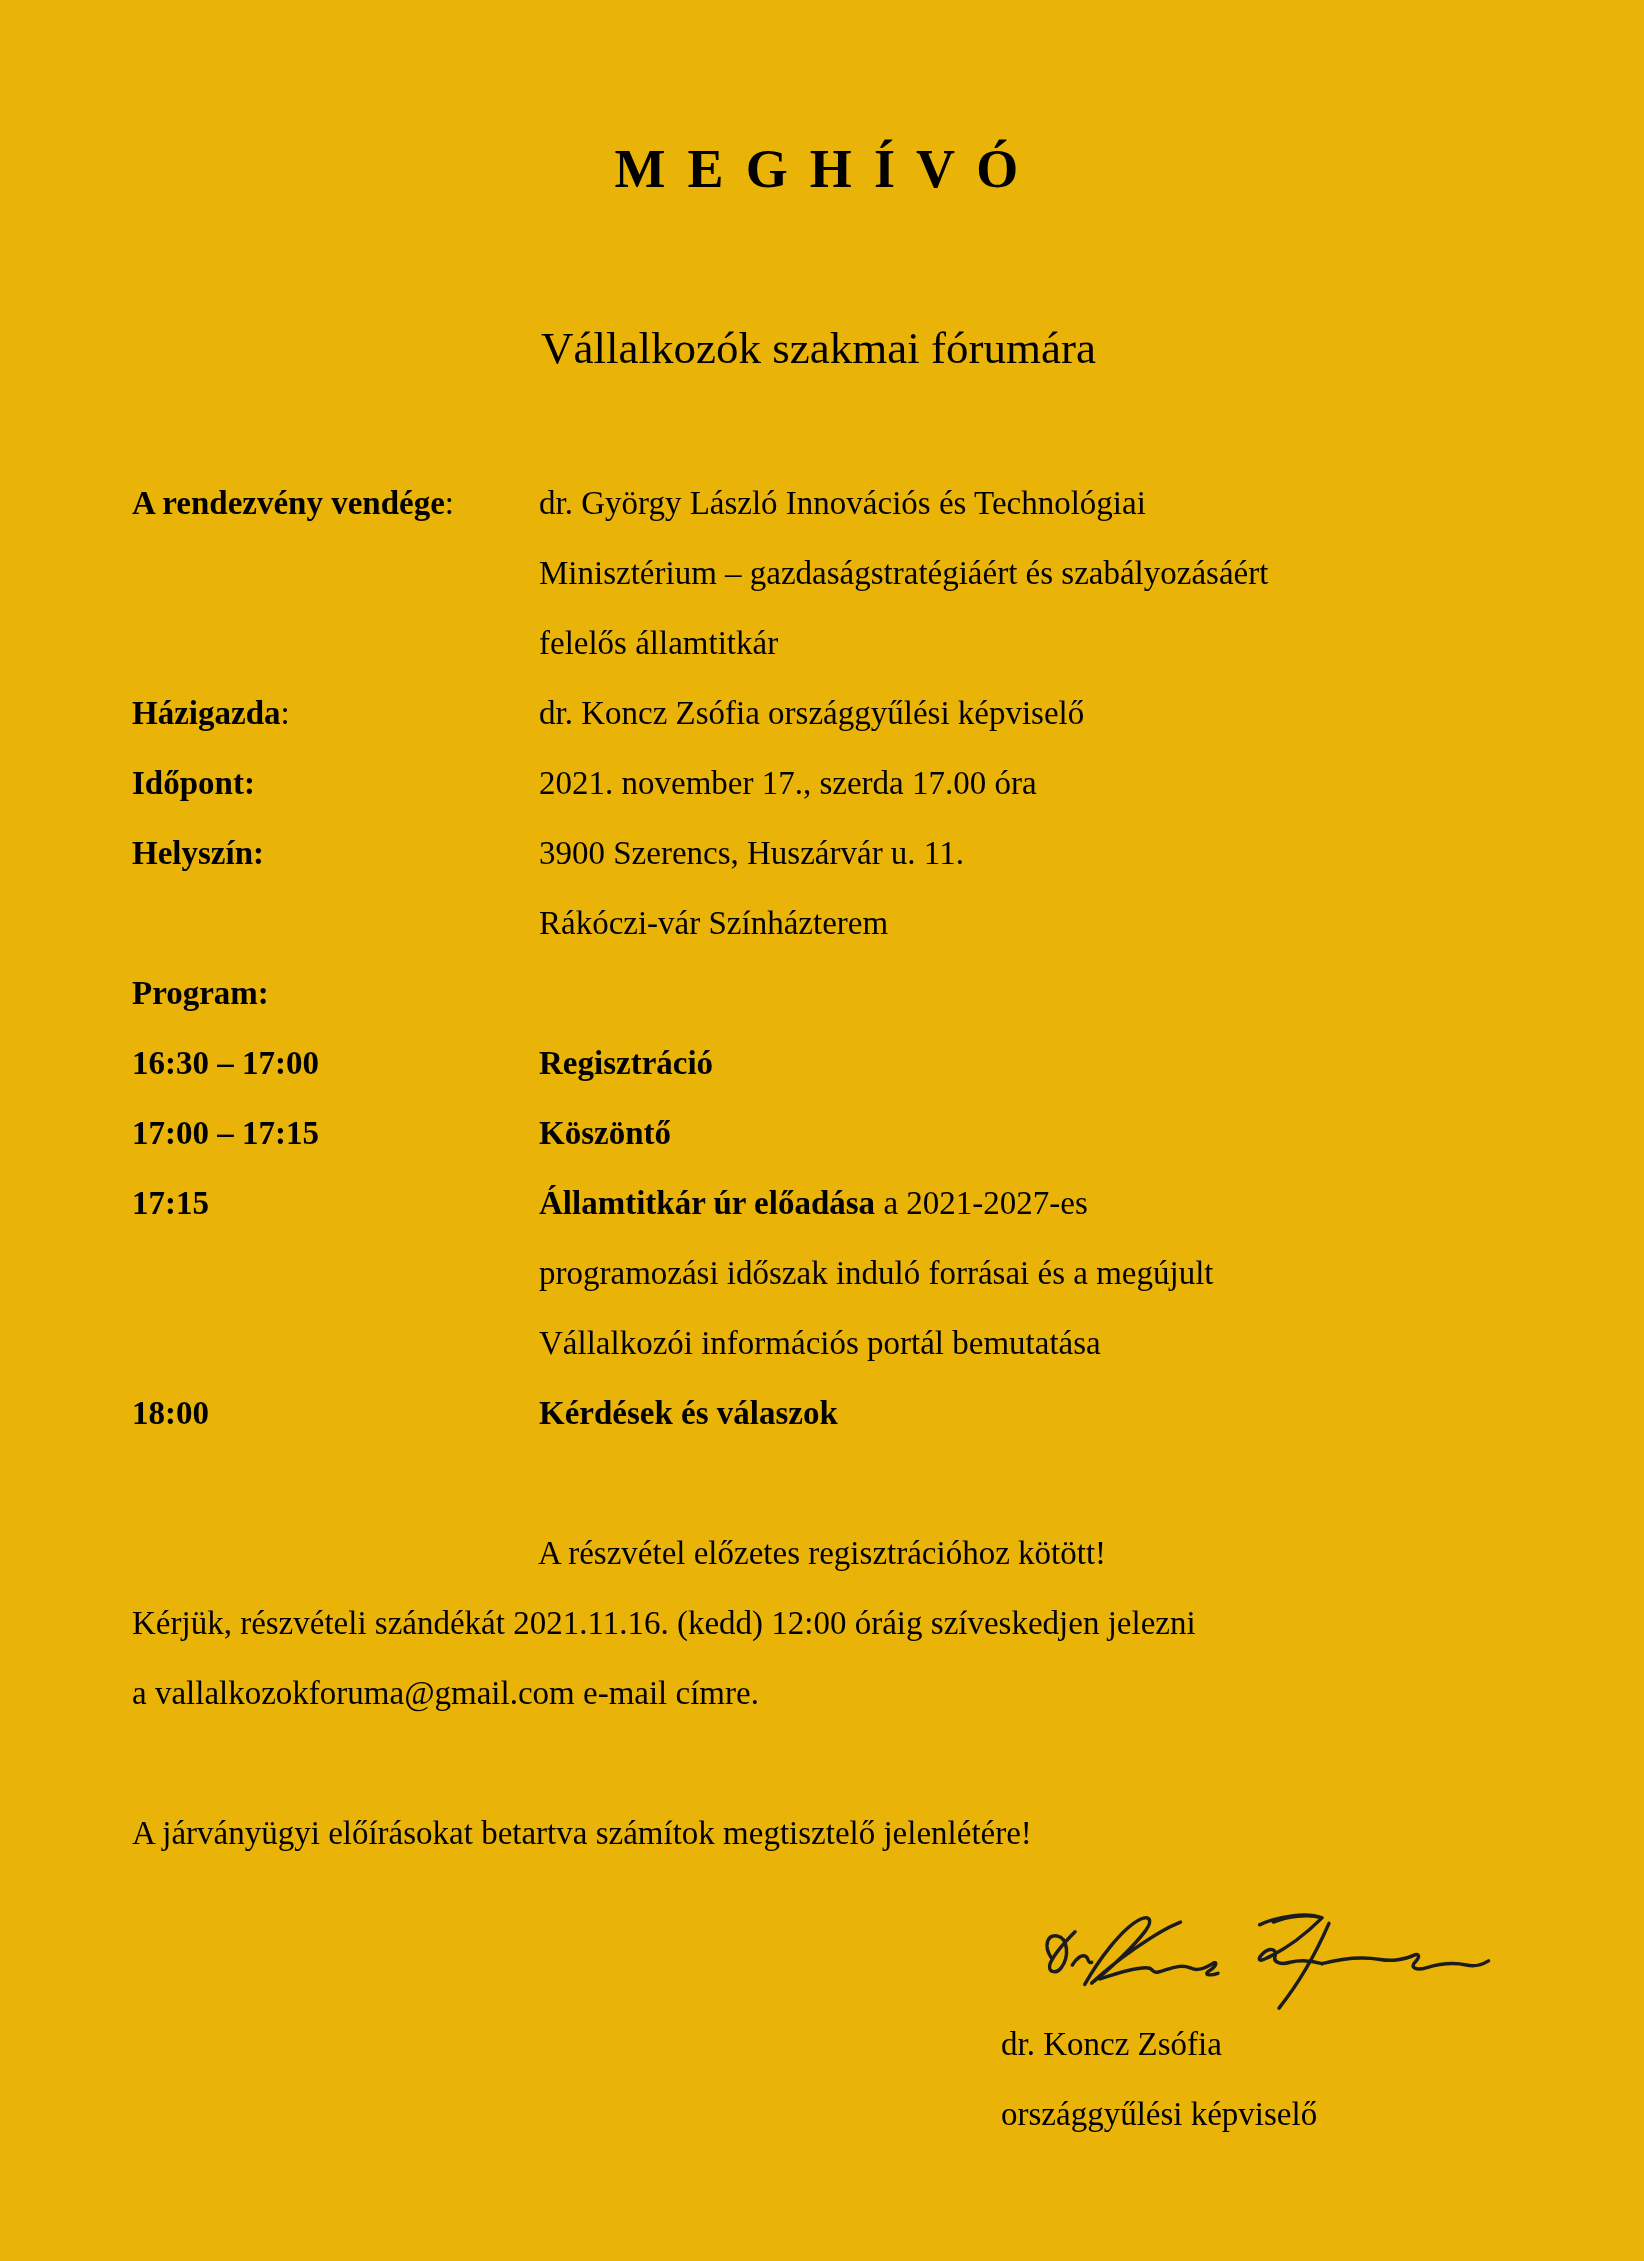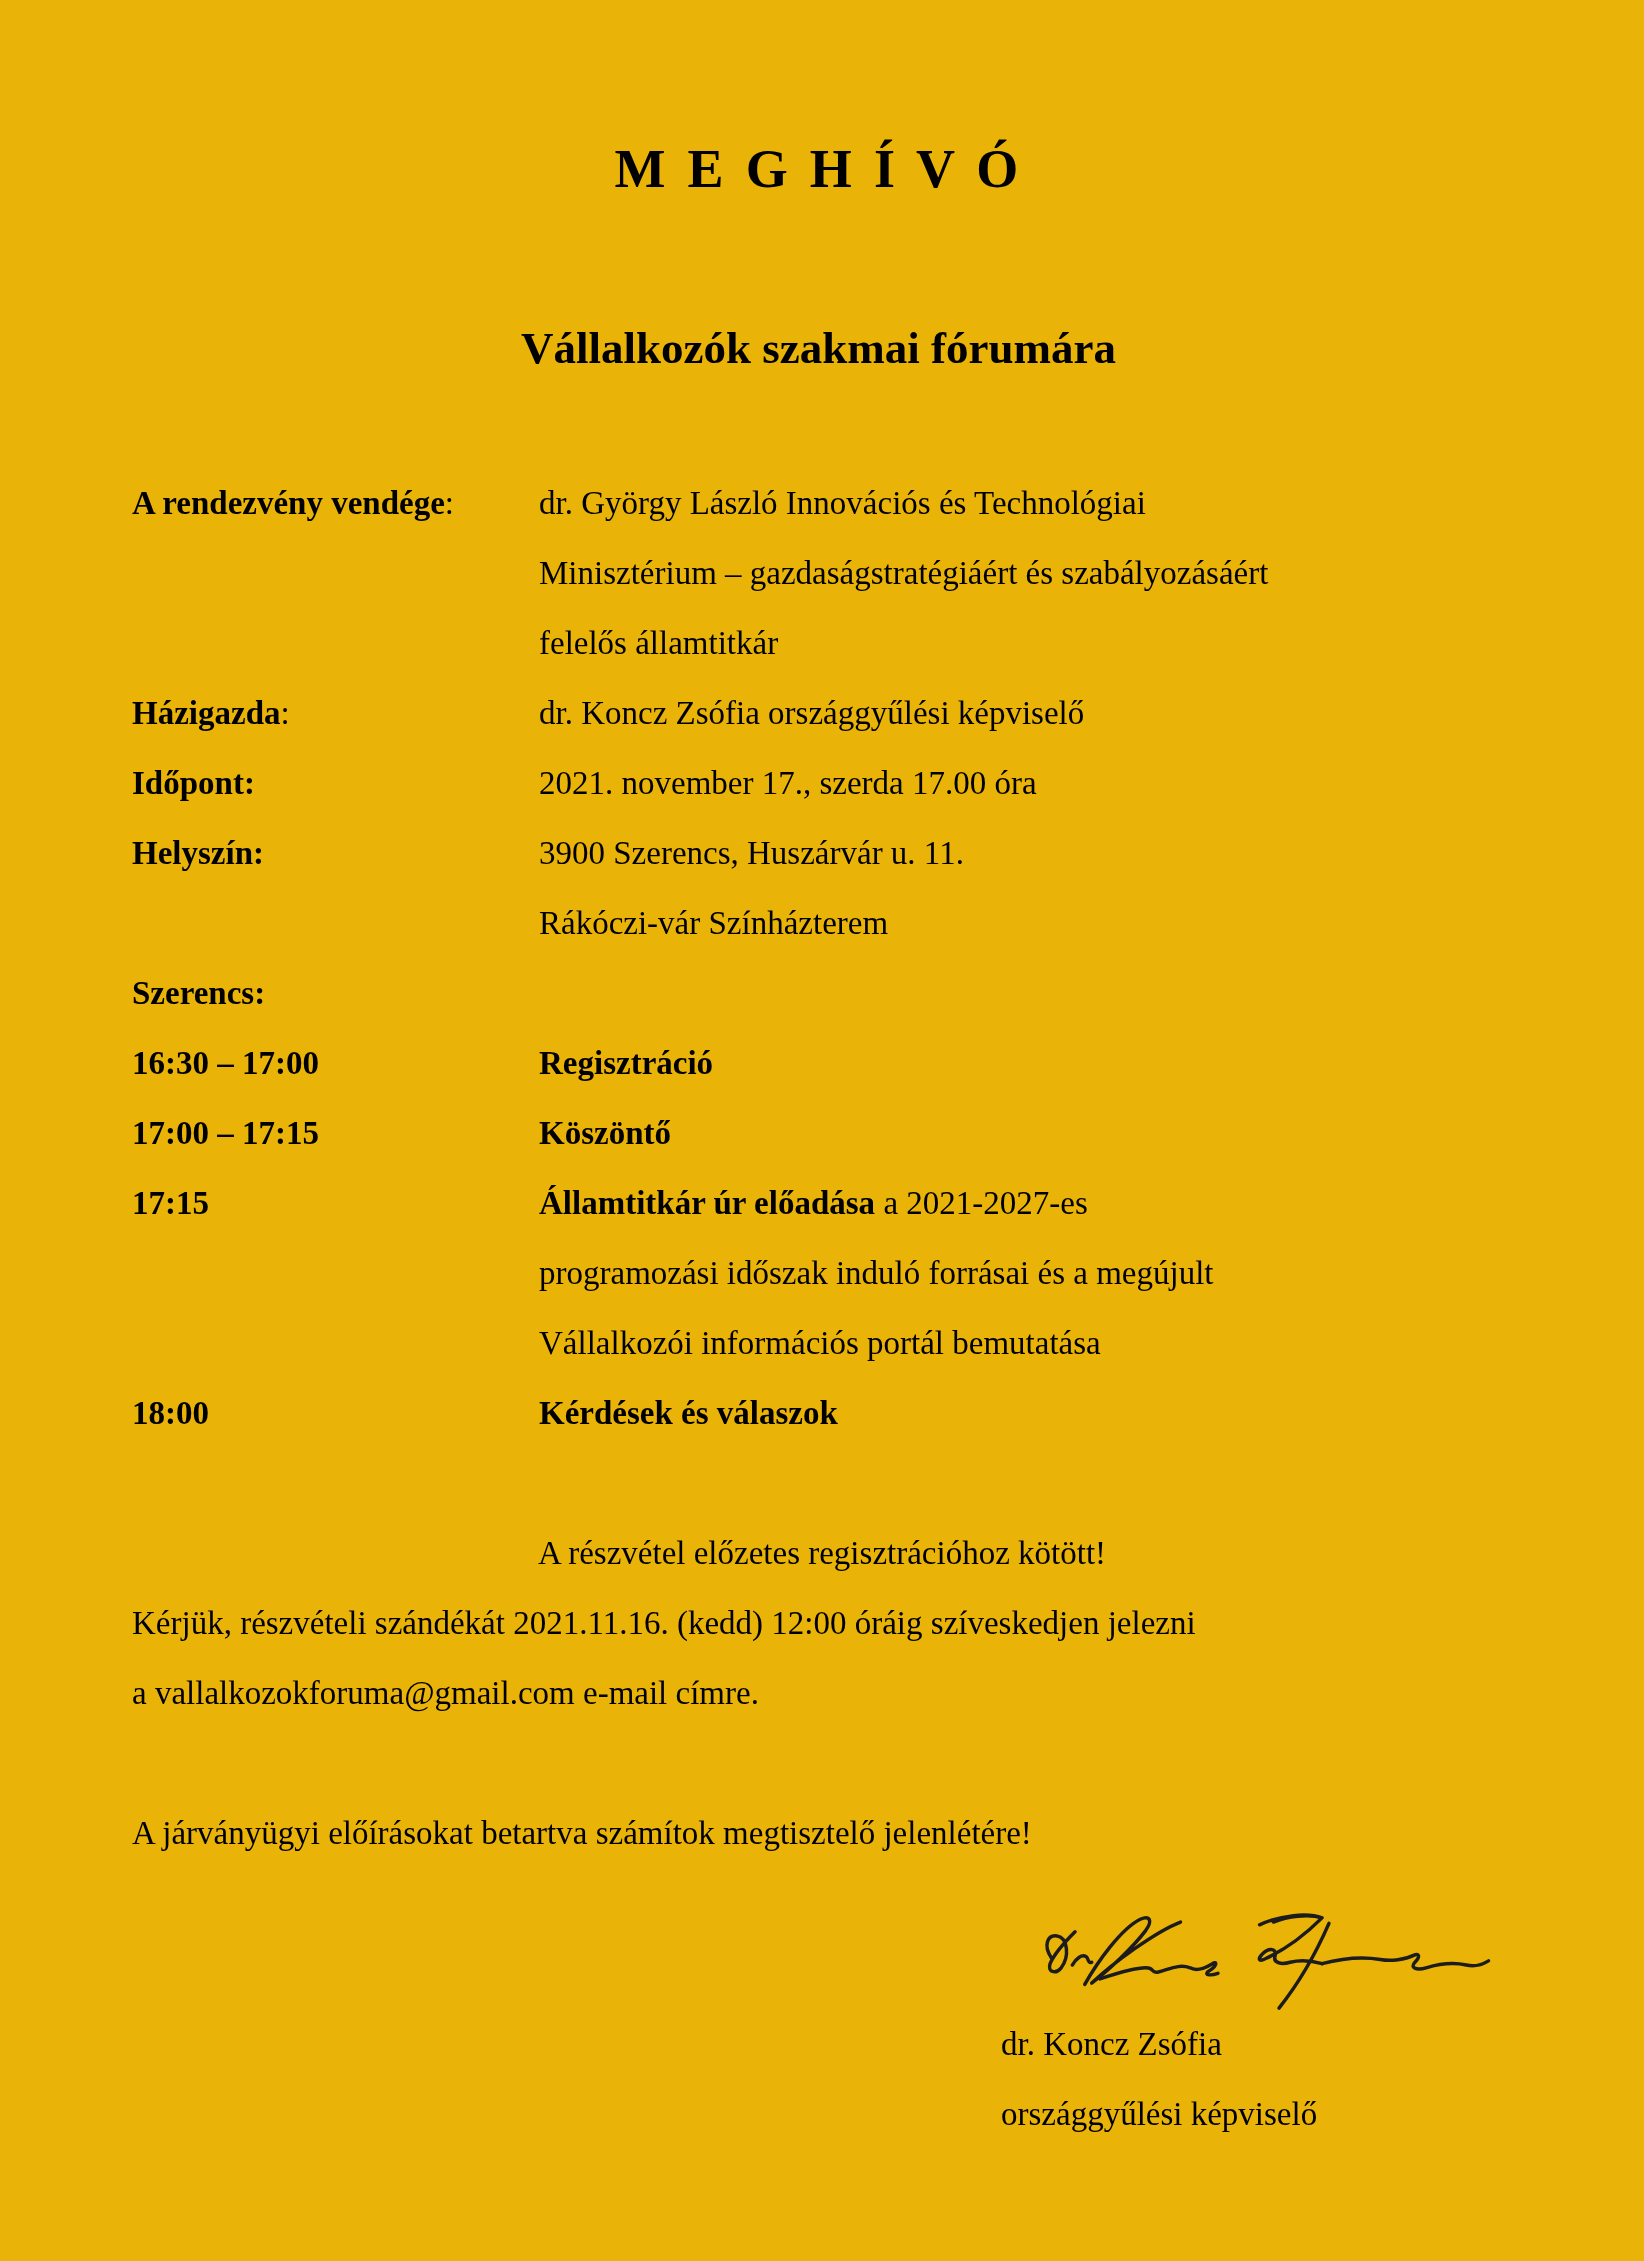--- a/index.html
+++ b/index.html
@@ -29,21 +29,21 @@
     line-height: 67px;
     white-space: nowrap;
   }
   .doc-subtitle {
     position: absolute;
     top: 315px;
     left: 132px;
     width: 1373px;
     text-align: center;
     font-size: 45px;
-    font-weight: bold;
+    font-weight: normal;
     line-height: 67px;
   }
 
   
   .content {
     position: absolute;
     top: 468px;
     left: 132px;
     width: 1380px;
     font-size: 33px;
@@ -117,21 +117,21 @@
     </div>
 
     <div class="row">
       <div class="label"><span>Helyszín:</span></div>
       <div class="value">
         <div>3900 Szerencs, Huszárvár u. 11.</div>
         <div>Rákóczi-vár Színházterem</div>
       </div>
     </div>
 
-    <div class="program-heading">Szerencs:</div>
+    <div class="program-heading">Program:</div>
 
     <div class="row">
       <div class="label">16:30 – 17:00</div>
       <div class="value">
         <div><span class="bold">Regisztráció</span> <span></span></div>
       </div>
     </div>
 
     <div class="row">
       <div class="label">17:00 – 17:15</div>

